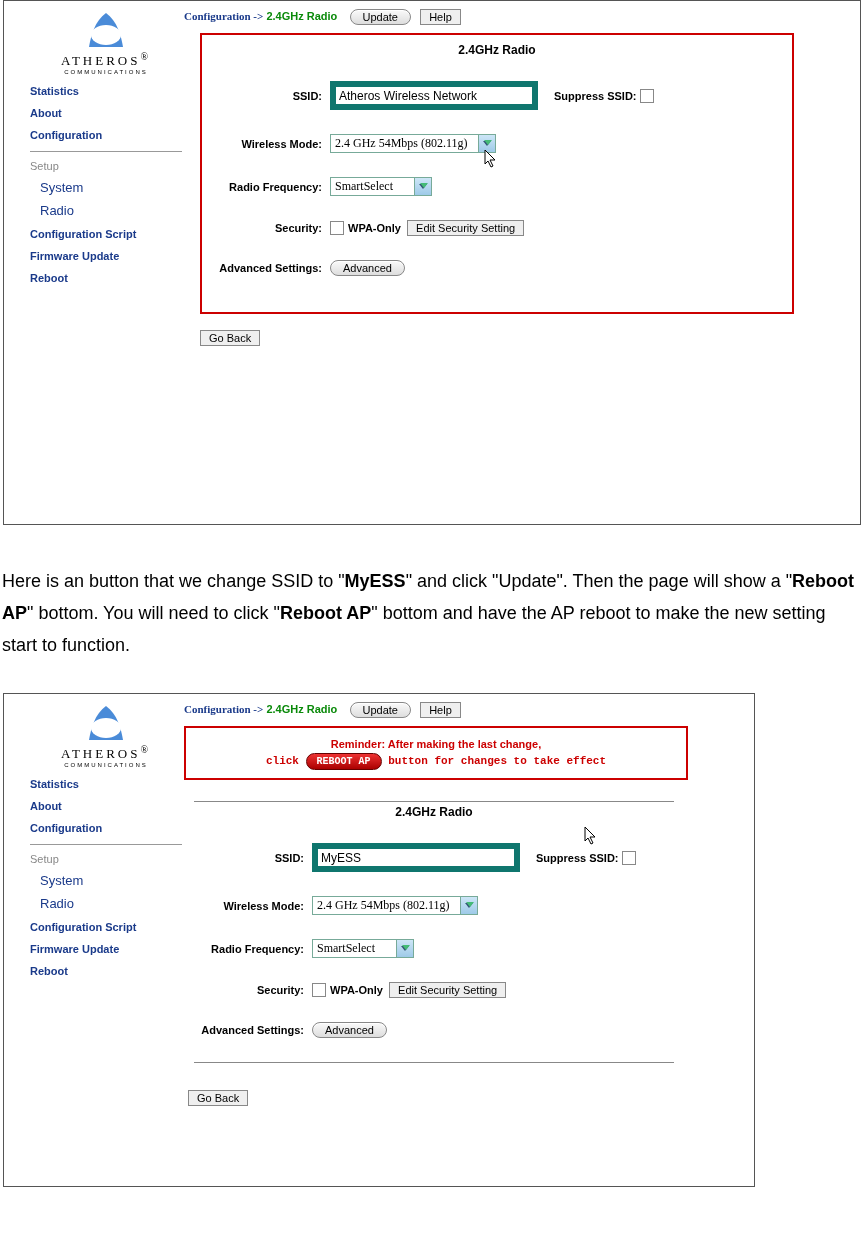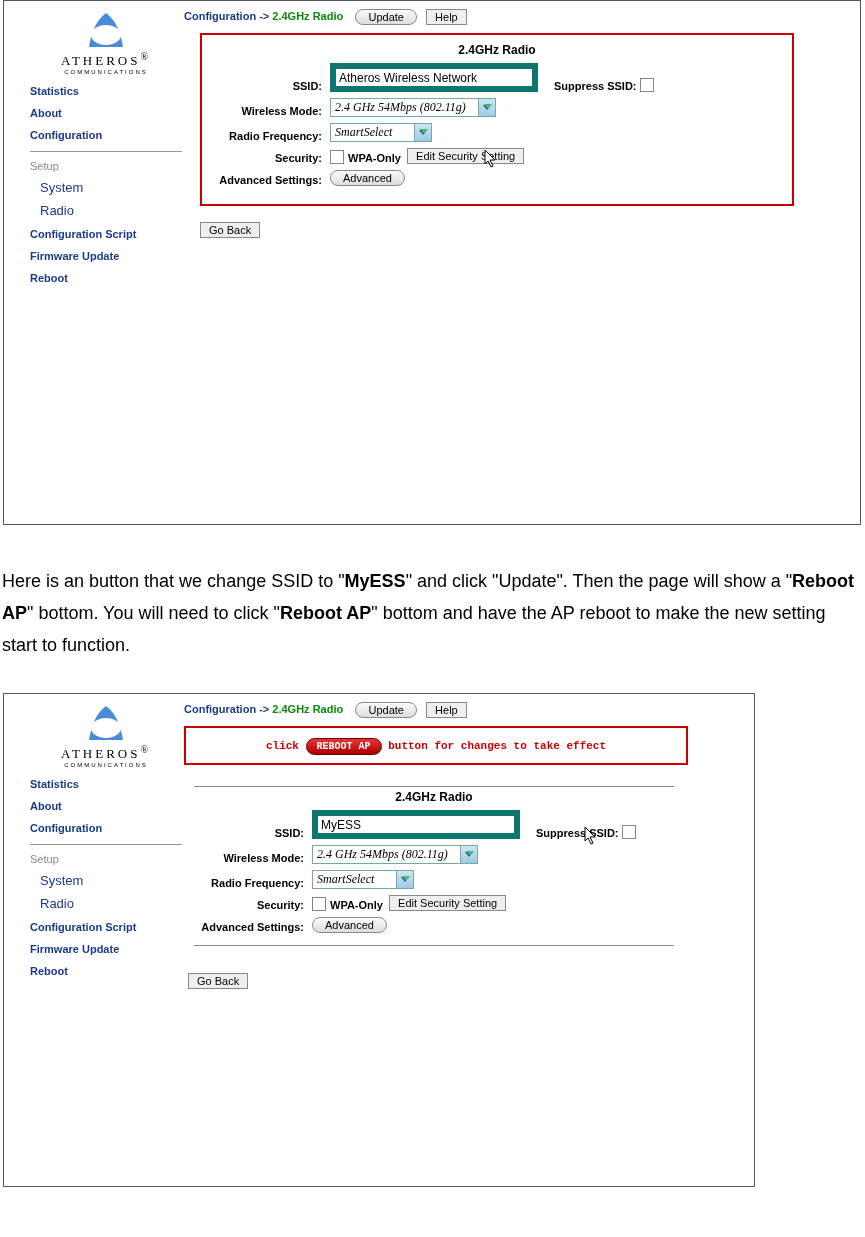--- a/index.html
+++ b/index.html
@@ -16,37 +16,37 @@
   .logo-name sup{font-size:10px;}
   .logo-sub{font-size:6px;letter-spacing:2px;color:#000;}
   .nav-main a{display:block;color:#1a3a8a;font-weight:bold;font-size:11px;margin:10px 0;text-decoration:none;}
   .nav-divider{border:none;border-top:1px solid #999;margin:6px 0 6px 0;}
   .nav-setup-title{color:#888;font-size:11px;margin:8px 0 4px 0;}
   .nav-sub{margin-left:10px;}
   .nav-sub a{display:block;color:#1a3a8a;font-size:13px;margin:8px 0;text-decoration:none;}
   .nav-rest a{display:block;color:#1a3a8a;font-weight:bold;font-size:11px;margin:10px 0;text-decoration:none;}
   .main{position:absolute;left:180px;top:4px;right:6px;}
   .crumb-row{font-size:11px;margin:4px 0 8px 0;}
-  .crumb-label{color:#1a3a8a;font-weight:bold;}
+  .crumb-label{color:#1a3a8a;font-weight:bold;font-family:Liberation Serif, serif;}
   .crumb-current{color:#0a8a0a;font-weight:bold;}
   .pill-btn{display:inline-block;border:1px solid #888;border-radius:10px;background:linear-gradient(#fafafa,#ddd);padding:1px 12px;font-size:11px;font-family:Arial;vertical-align:middle;box-shadow:inset 0 1px 0 #fff;cursor:pointer;}
   .simple-btn{display:inline-block;border:1px solid #888;background:#efefef;padding:1px 8px;font-size:11px;font-family:Arial;vertical-align:middle;cursor:pointer;}
   .reminder-block{text-align:center;margin:4px 0 2px 0;}
   .reminder-line1{color:#c00;font-weight:bold;font-size:11px;}
   .reminder-line2{color:#c00;font-weight:bold;font-size:11px;margin-top:3px;font-family:Liberation Mono, monospace;}
   .reboot-pill{display:inline-block;background:linear-gradient(#e33,#a00);color:#fff;font-weight:bold;font-size:10px;border-radius:10px;border:1px solid #600;padding:2px 10px;vertical-align:middle;}
   .hr-thin{border:none;border-top:1px solid #888;margin:3px 0;}
   .panel{border:2px solid #c00;padding:8px 10px 12px 10px;width:570px;margin:0 0 10px 16px;}
   .panel-noborder{padding:8px 10px 12px 10px;width:570px;margin:0 0 10px 16px;}
   .panel-title{text-align:center;font-weight:bold;font-size:12px;margin-bottom:6px;}
-  .form-row{display:flex;align-items:flex-end;margin:6px 0;font-size:11px;}
+  .form-row{display:flex;align-items:center;margin:24px 0;font-size:11px;}
   .form-label{width:110px;text-align:right;font-weight:bold;color:#000;margin-right:8px;}
   .text-input{border:6px solid #0f766e;height:17px;padding:0 3px;font-size:12px;font-family:Liberation Sans, sans-serif;}
   .text-input.w190{width:190px;}
-  .select-arrow{position:relative;border:1px solid #7a9;height:17px;background:#fff;display:inline-flex;align-items:center;padding:0 4px;font-family:"Times New Roman",serif;font-size:12px;font-style:italic;}
+  .select-arrow{position:relative;border:1px solid #7a9;height:17px;background:#fff;display:inline-flex;align-items:center;padding:0 4px;font-family:"Times New Roman",serif;font-size:12px;}
   .select-arrow::after{content:"";position:absolute;right:3px;top:5px;border-left:4px solid transparent;border-right:4px solid transparent;border-top:5px solid #4b7;}
   .select-arrow .sa-btn{position:absolute;right:0;top:0;width:16px;height:17px;background:linear-gradient(#cde6f7,#9ecae8);border-left:1px solid #7a9;}
   .sa-btn::after{content:"";position:absolute;left:4px;top:6px;border-left:4px solid transparent;border-right:4px solid transparent;border-top:5px solid #357;}
   .checkbox{width:12px;height:12px;border:1px solid #888;display:inline-block;vertical-align:middle;margin-right:4px;background:#fff;}
   .suppress{font-weight:bold;margin-left:16px;}
   .cursor-icon{position:absolute;pointer-events:none;}
   .cursor-icon svg{display:block;}
   .go-back{margin:14px 0 0 16px;}
   .prose{font-family:Verdana,Tahoma,sans-serif;font-size:18px;line-height:32px;color:#000;margin:40px 2px 32px 2px;}
   .prose b{font-weight:bold;}
@@ -189,20 +189,21 @@
         <span class="crumb-label">Configuration -&gt;</span>
         <span class="crumb-current">2.4GHz Radio</span>
         &nbsp;&nbsp;
         <span class="pill-btn">Update</span>
         &nbsp;
         <span class="simple-btn">Help</span>
       </div>
 
       <div class="panel" style="padding:6px 10px;width:480px;margin-left:0;">
         <div class="reminder-block">
+          <div class="reminder-line1">Reminder: After making the last change,</div>
           <div class="reminder-line2">
             <span>click</span>
             <span class="reboot-pill">REBOOT AP</span>
             <span>button for changes to take effect</span>
           </div>
         </div>
       </div>
 
       <div class="panel-noborder" style="width:480px;margin-left:0;">
         <hr class="hr-thin">

